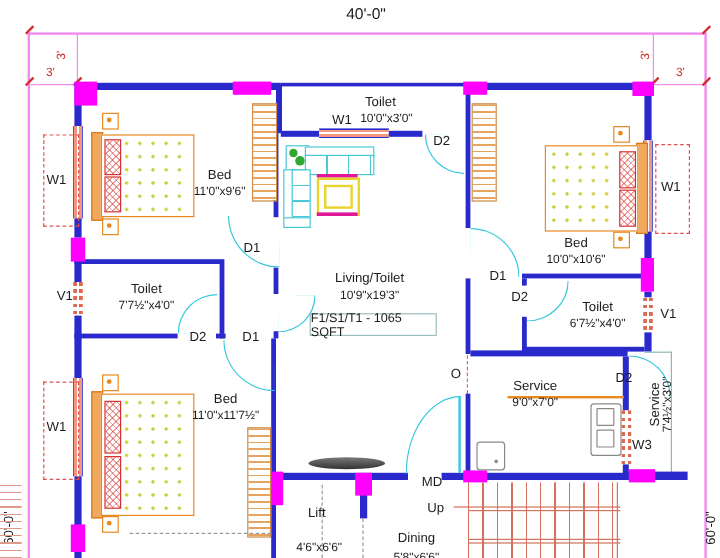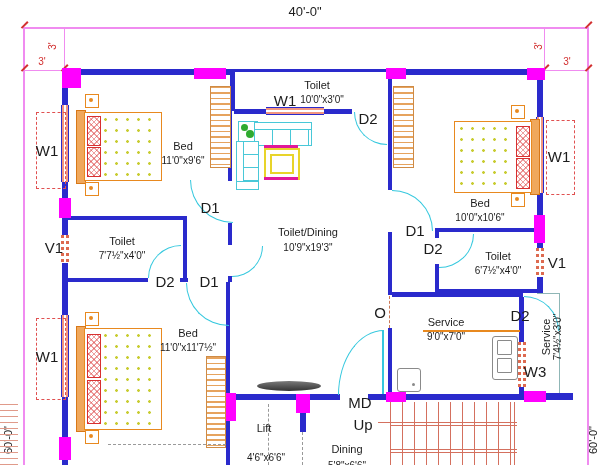--- a/index.html
+++ b/index.html
@@ -5,21 +5,21 @@
   html,body{margin:0;padding:0;background:#fff;}
   #plan{position:relative;width:600px;height:465px;overflow:hidden;background:#fff;
         font-family:"Liberation Sans",sans-serif;}
   .wall{position:absolute;background:#2a2acc;}
   .thinline{position:absolute;background:#8fb6b6;}
   .col{position:absolute;background:#ff00ff;}
   .dim{position:absolute;background:#f08cf0;}
   .tick{position:absolute;width:9px;height:1.5px;background:#d23030;transform:rotate(-45deg);}
   .t{position:absolute;transform:translate(-50%,-50%);font-size:11px;color:#1c1c1c;white-space:nowrap;}
   .sz{font-size:10px;}
-  .tag{font-size:15px;}
+  .tag{font-size:11px;}
   .rot{transform:translate(-50%,-50%) rotate(-90deg);}
   .dimtxt{color:#d23030;font-size:10px;}
   .big{font-size:13px;}
   .arc{position:absolute;border:1.5px solid #35c8de;}
   .arc.tl{border-radius:0 0 100% 0;border-left:none;border-top:none;}
   .arc.tr{border-radius:0 0 0 100%;border-top:none;border-right:none;}
   .arc.bl{border-radius:0 100% 0 0;border-bottom:none;border-left:none;}
   .arc.br{border-radius:100% 0 0 0;border-bottom:none;border-right:none;}
   .leaf{position:absolute;background:#35c8de;}
   .winV{position:absolute;width:8px;background:linear-gradient(90deg,#2a2acc 0 1px,#f2967f 1px 3px,#fff 3px 5px,#f2967f 5px 7px,#2a2acc 7px 8px);}
@@ -230,37 +230,38 @@
   <div style="position:absolute;left:412px;top:383px;width:3px;height:3px;background:#8a8a8a;border-radius:50%"></div>
 
   <div class="basin" style="left:257px;top:381px;width:64px;height:10px"></div>
 
   <div class="t" style="left:317px;top:85px">Toilet</div>
   <div class="t sz" style="left:322px;top:99px">10'0"x3'0"</div>
   <div class="t" style="left:183px;top:146px">Bed</div>
   <div class="t sz" style="left:183px;top:160px">11'0"x9'6"</div>
   <div class="t" style="left:122px;top:241px">Toilet</div>
   <div class="t sz" style="left:122px;top:255px">7'7½"x4'0"</div>
-  <div class="t" style="left:308px;top:232px">Toilet/Dining</div>
+  <div class="t" style="left:308px;top:232px">Living/Toilet</div>
   <div class="t sz" style="left:308px;top:247px">10'9"x19'3"</div>
   <div class="t" style="left:480px;top:203px">Bed</div>
   <div class="t sz" style="left:480px;top:217px">10'0"x10'6"</div>
   <div class="t" style="left:498px;top:256px">Toilet</div>
   <div class="t sz" style="left:498px;top:270px">6'7½"x4'0"</div>
   <div class="t" style="left:446px;top:322px">Service</div>
   <div class="t sz" style="left:446px;top:336px">9'0"x7'0"</div>
   <div class="t rot" style="left:546px;top:337px">Service</div>
   <div class="t sz rot" style="left:557px;top:337px">7'4½"x3'0"</div>
   <div class="t" style="left:188px;top:333px">Bed</div>
   <div class="t sz" style="left:188px;top:347px">11'0"x11'7½"</div>
   <div class="t" style="left:264px;top:428px">Lift</div>
   <div class="t sz" style="left:266px;top:457px">4'6"x6'6"</div>
   <div class="t" style="left:347px;top:449px">Dining</div>
   <div class="t sz" style="left:347px;top:465px">5'8"x6'6"</div>
 
+  <div style="position:absolute;left:258px;top:261px;width:104px;height:17px;border:1px solid #9bbfbf;display:flex;align-items:center;justify-content:center;font-size:10.5px;color:#1c1c1c">F1/S1/T1 - 1065 SQFT</div>
 
   <div class="t tag" style="left:368px;top:118px">D2</div>
   <div class="t tag" style="left:285px;top:100px">W1</div>
   <div class="t tag" style="left:210px;top:207px">D1</div>
   <div class="t tag" style="left:165px;top:281px">D2</div>
   <div class="t tag" style="left:209px;top:281px">D1</div>
   <div class="t tag" style="left:415px;top:230px">D1</div>
   <div class="t tag" style="left:433px;top:248px">D2</div>
   <div class="t tag" style="left:520px;top:315px">D2</div>
   <div class="t tag" style="left:47px;top:150px">W1</div>

